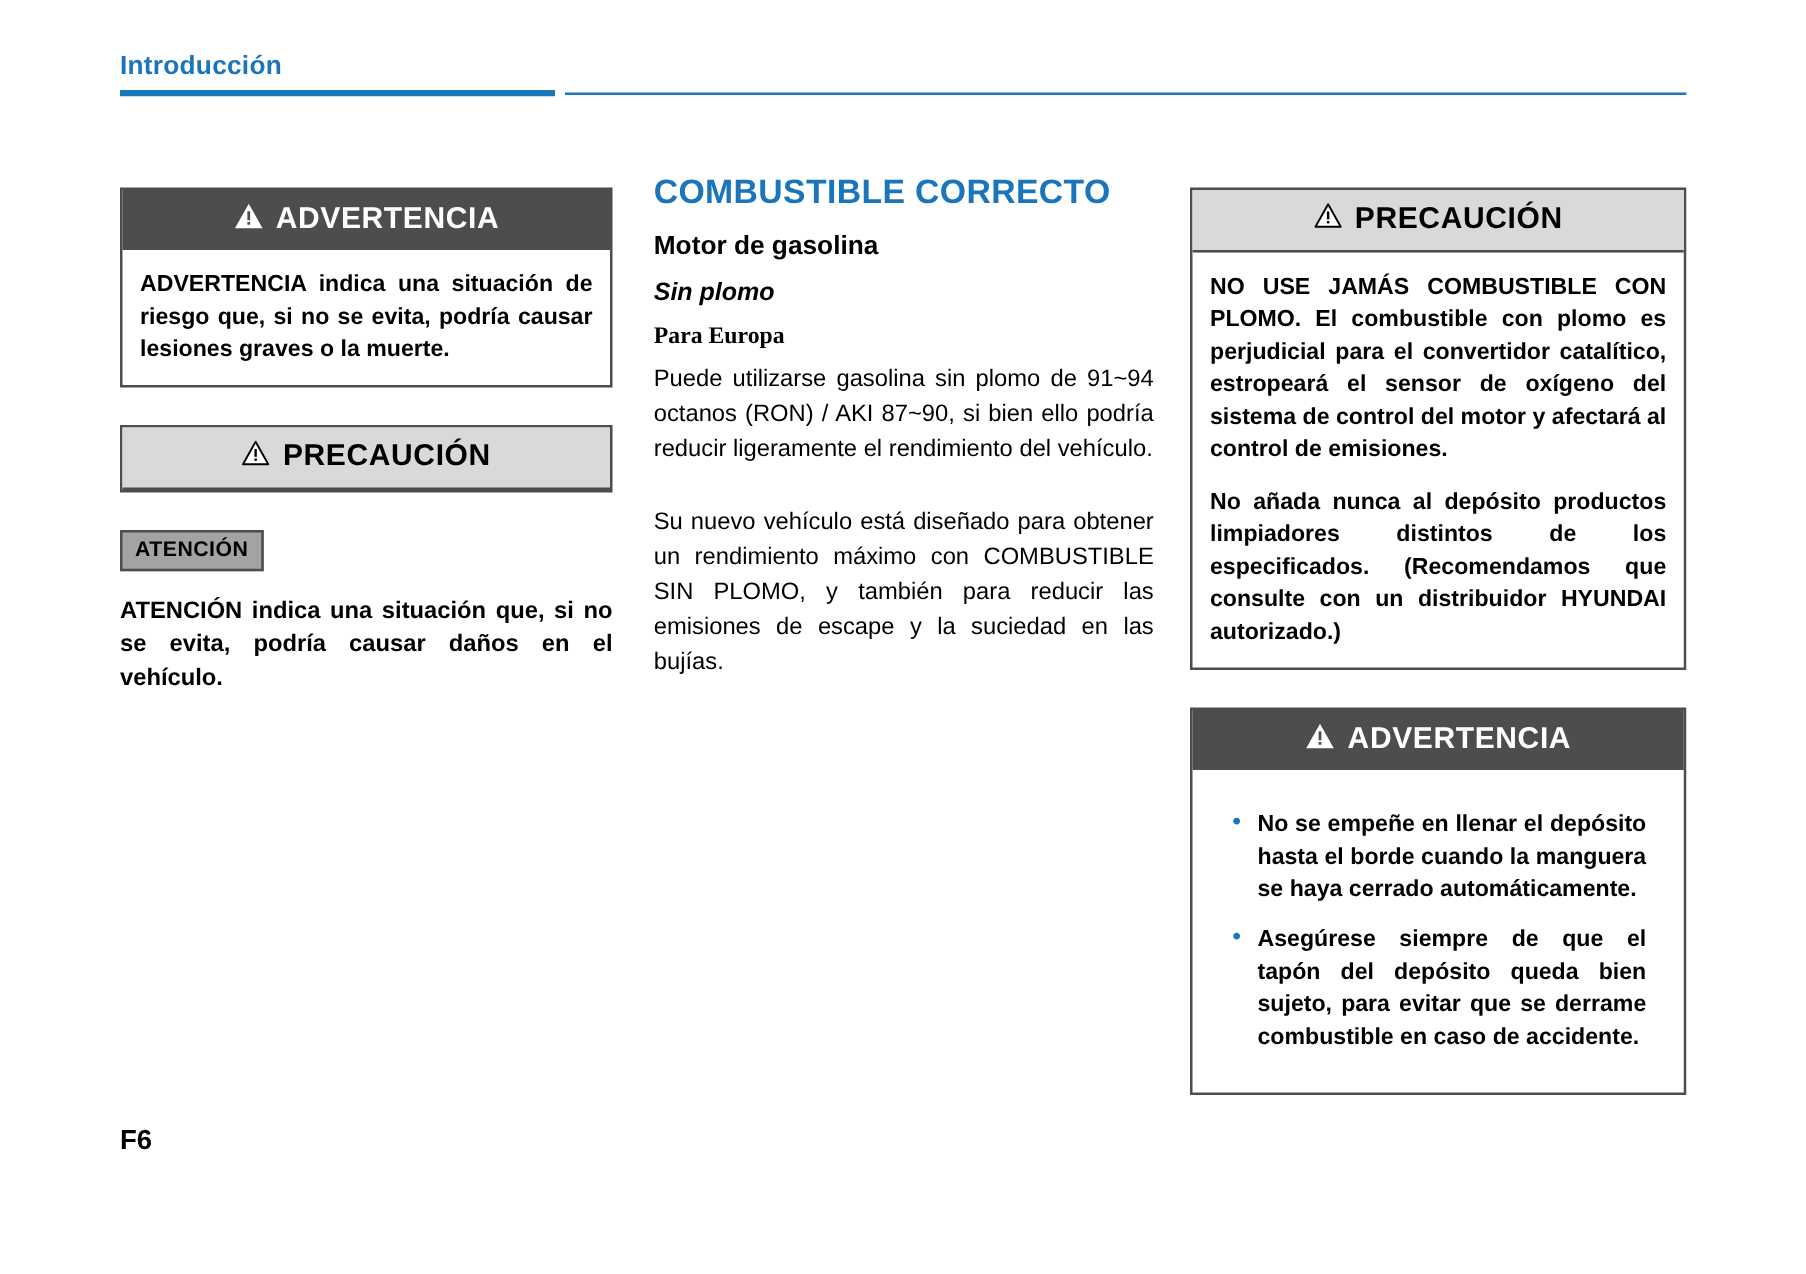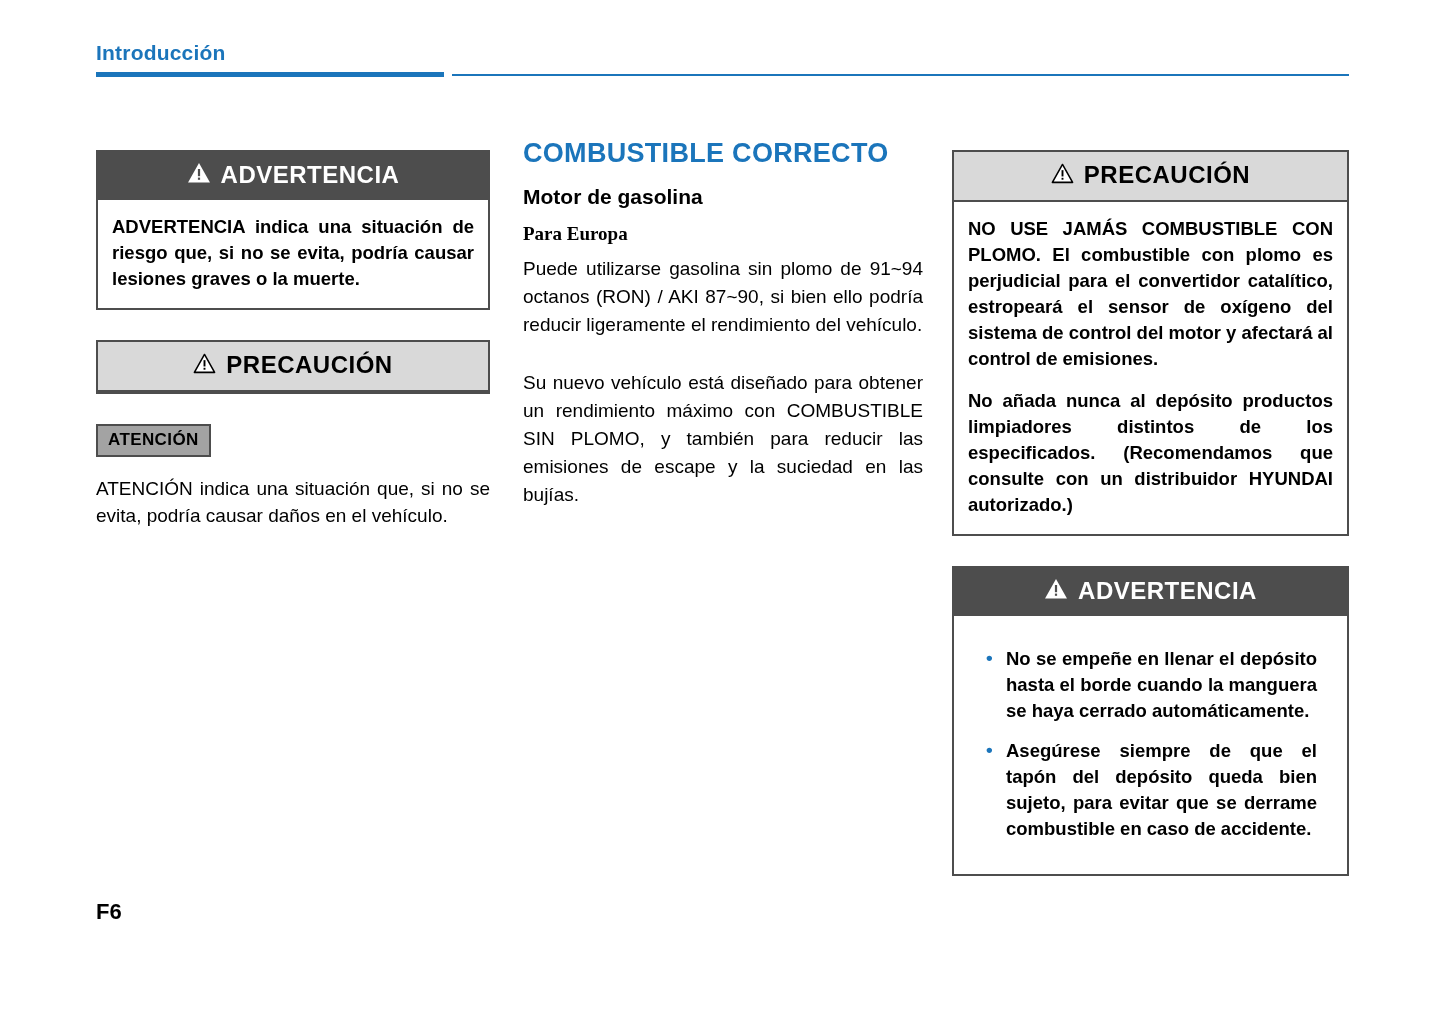--- a/index.html
+++ b/index.html
@@ -104,21 +104,21 @@
     border: 2px solid #4d4d4d;
     background: #a3a3a3;
     font-size: 17px;
     font-weight: bold;
     letter-spacing: .4px;
     padding: 4px 10px 5px;
   }
   .atencion-body {
     margin-top: 18px;
     font-size: 19px;
-    font-weight: normal;
+    font-weight: bold;
     line-height: 27px;
     text-align: justify;
   }
 
   
   .sec-title {
     font-size: 27px;
     font-weight: bold;
     color: #1b75bb;
     letter-spacing: .3px;
@@ -231,20 +231,21 @@
   <div>
     <span class="atencion-tag">ATENCIÓN</span>
     <div class="atencion-body">ATENCIÓN indica una situación que, si no se evita, podría causar daños en el vehículo.</div>
   </div>
 
 </div>
 
 <div class="col col-mid">
   <h1 class="sec-title">COMBUSTIBLE CORRECTO</h1>
   <h2 class="sub-title">Motor de gasolina</h2>
+  <h3 class="sub-sub">Sin plomo</h3>
   <div class="serif-lead">Para Europa</div>
 
   <p class="body-text">Puede utilizarse gasolina sin plomo de 91~94 octanos (RON) / AKI 87~90, si bien ello podría reducir ligeramente el rendimiento del vehículo.</p>
   <p class="body-text gap">Su nuevo vehículo está diseñado para obtener un rendimiento máximo con COMBUSTIBLE SIN PLOMO, y también para reducir las emisiones de escape y  la suciedad en las bujías.</p>
 </div>
 
 <div class="col col-right">
 
   <div class="box">
     <div class="box-head light">

